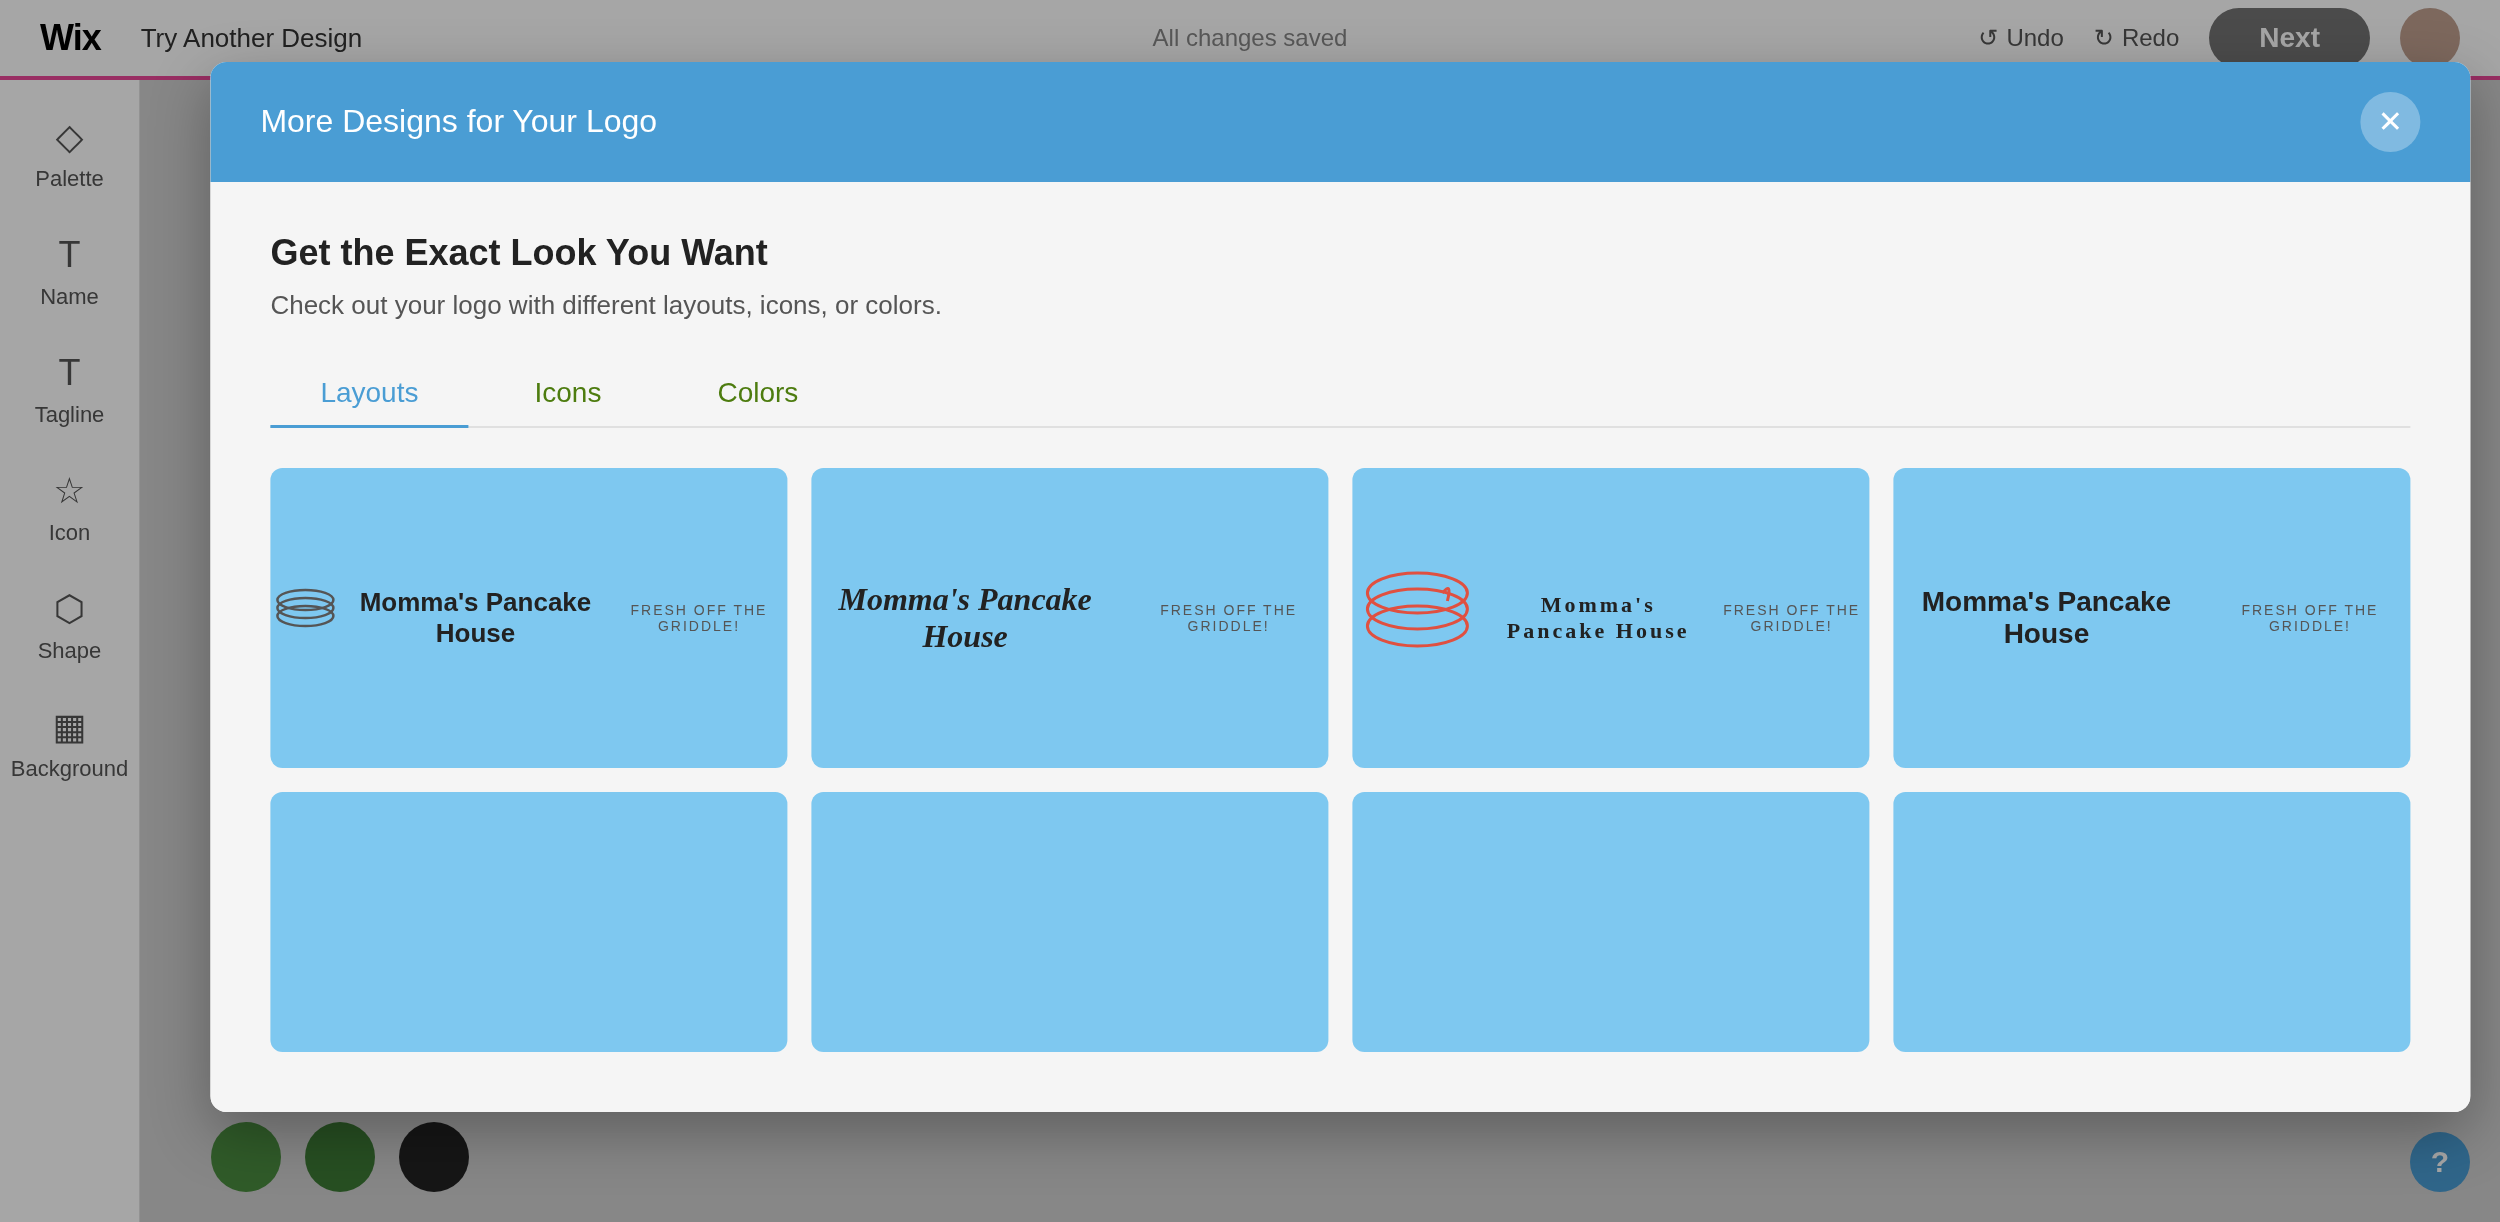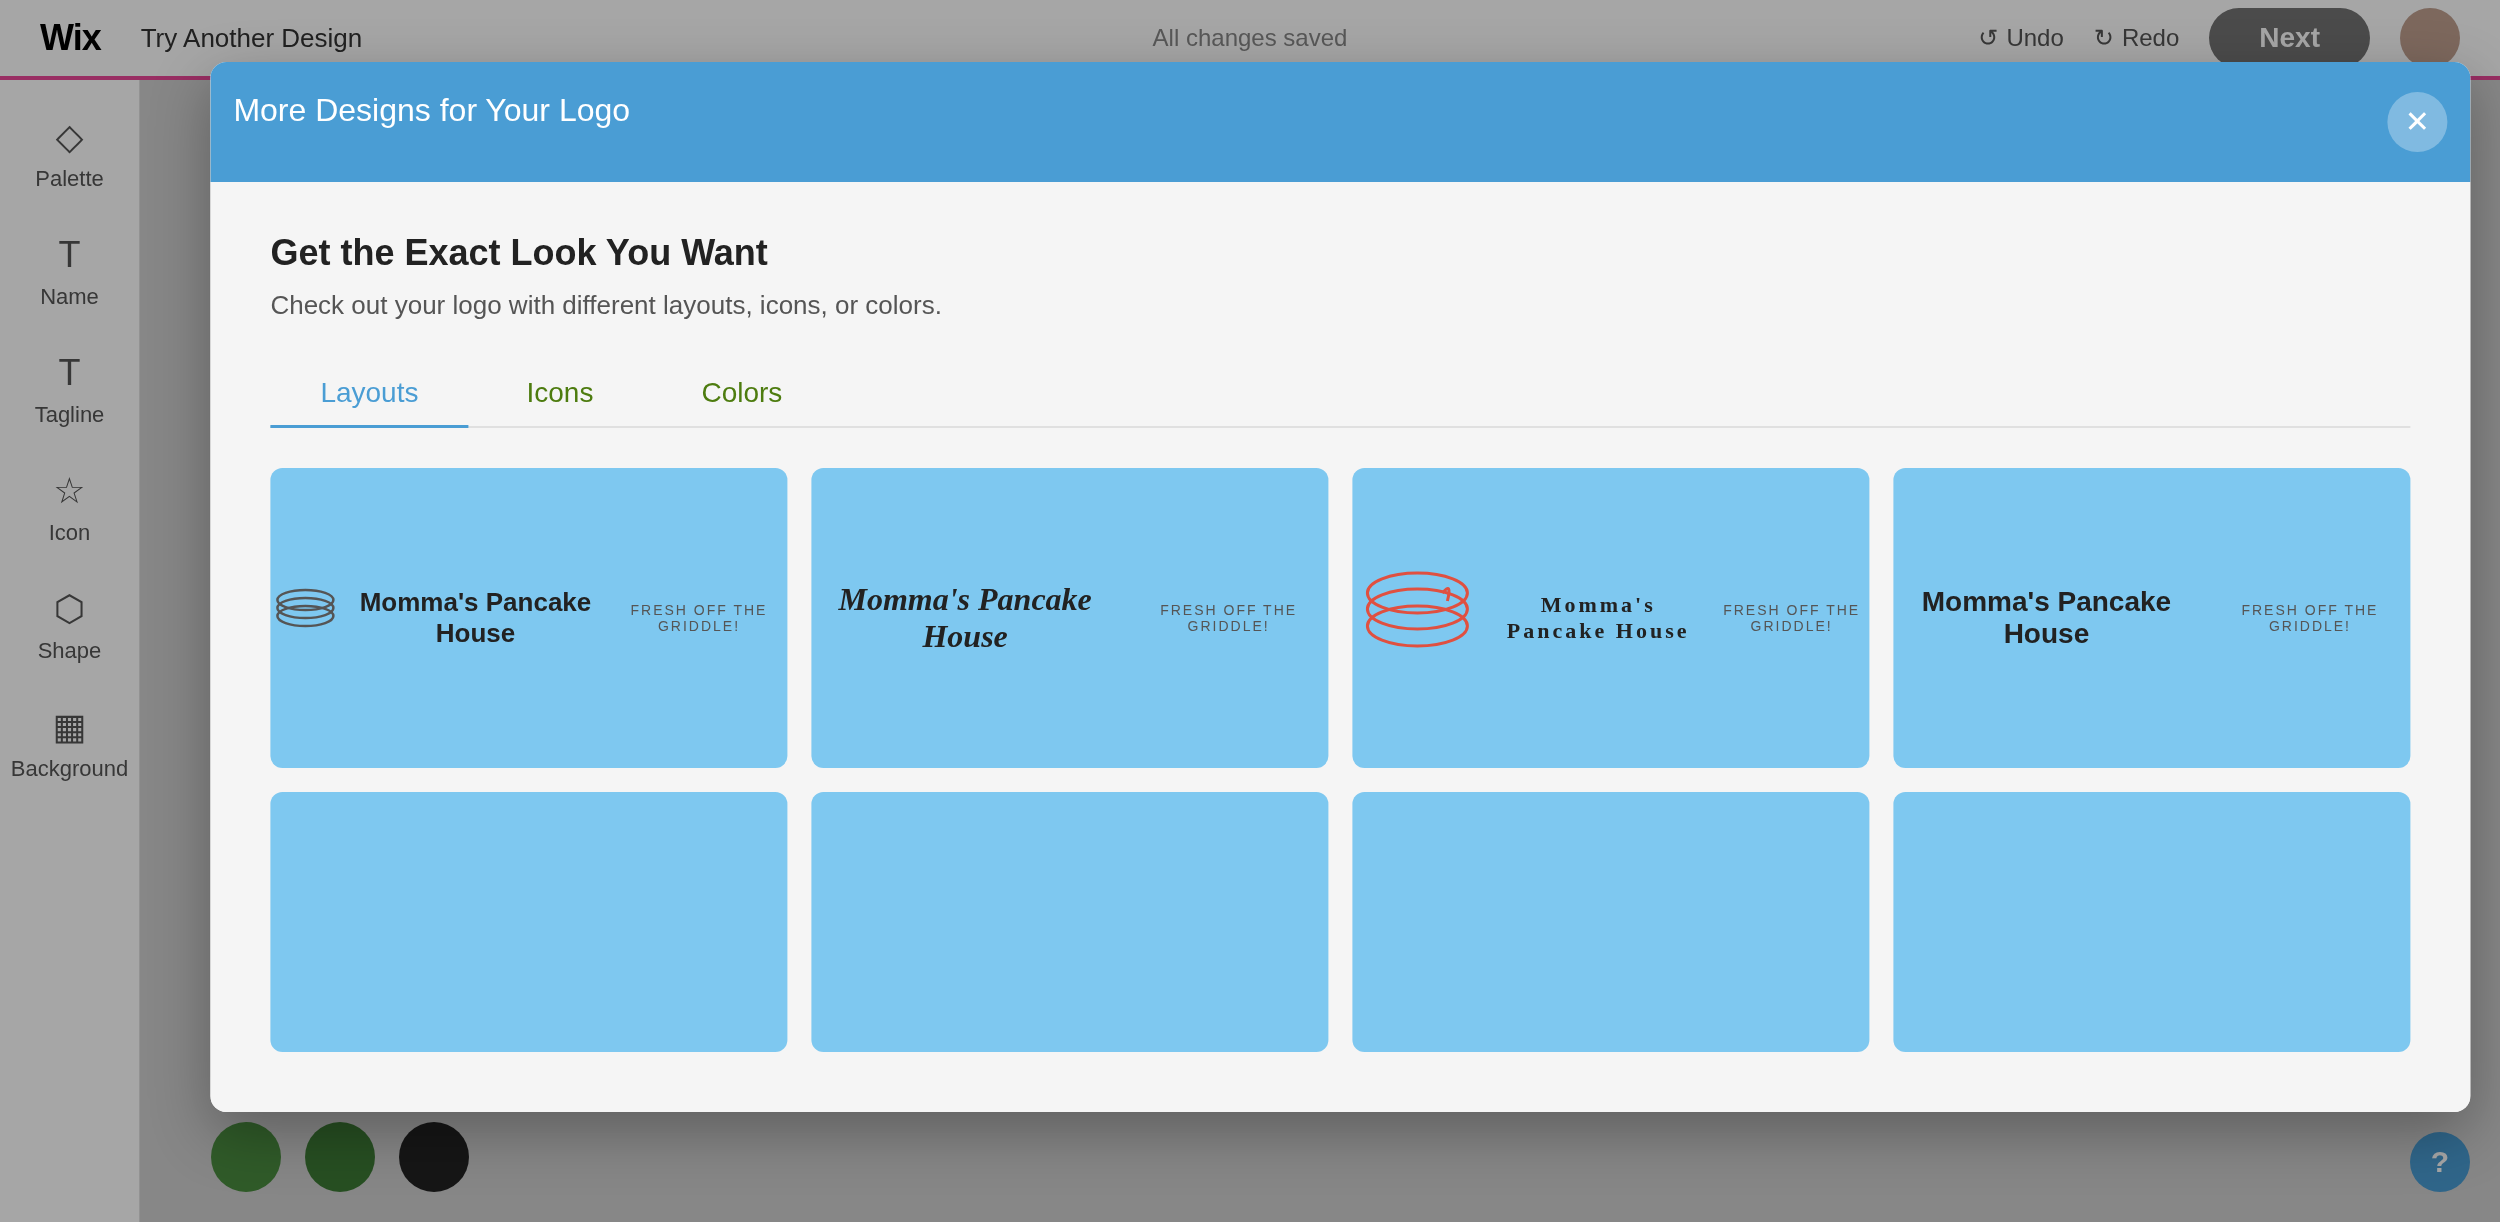--- a/index.html
+++ b/index.html
@@ -159,23 +159,23 @@
       width: 2700px;
       max-width: 2360px;
       background: #fff;
       border-radius: 16px;
       overflow: hidden;
       z-index: 20;
       box-shadow: 0 20px 60px rgba(0,0,0,0.3);
     }
     .modal-header {
       background: #4a9dd4;
-      padding: 30px 23px;
-      display: flex;
-      align-items: flex-start;
+      padding: 30px 50px;
+      display: flex;
+      align-items: center;
       justify-content: space-between;
     }
     .modal-header-title {
       font-size: 32px;
       color: #fff;
       font-weight: 500;
     }
     .modal-close-btn {
       width: 60px;
       height: 60px;
@@ -201,21 +201,21 @@
     }
     .modal-section-subtitle {
       font-size: 26px;
       color: #555;
       margin-bottom: 40px;
     }
 
     
     .tabs {
       display: flex;
-      gap: 8px;
+      gap: 16px;
       margin-bottom: 40px;
       border-bottom: 2px solid #e0e0e0;
     }
     .tab {
       padding: 16px 50px;
       font-size: 28px;
       cursor: pointer;
       color: #4d7c0f;
       border-bottom: 3px solid transparent;
       margin-bottom: -2px;

